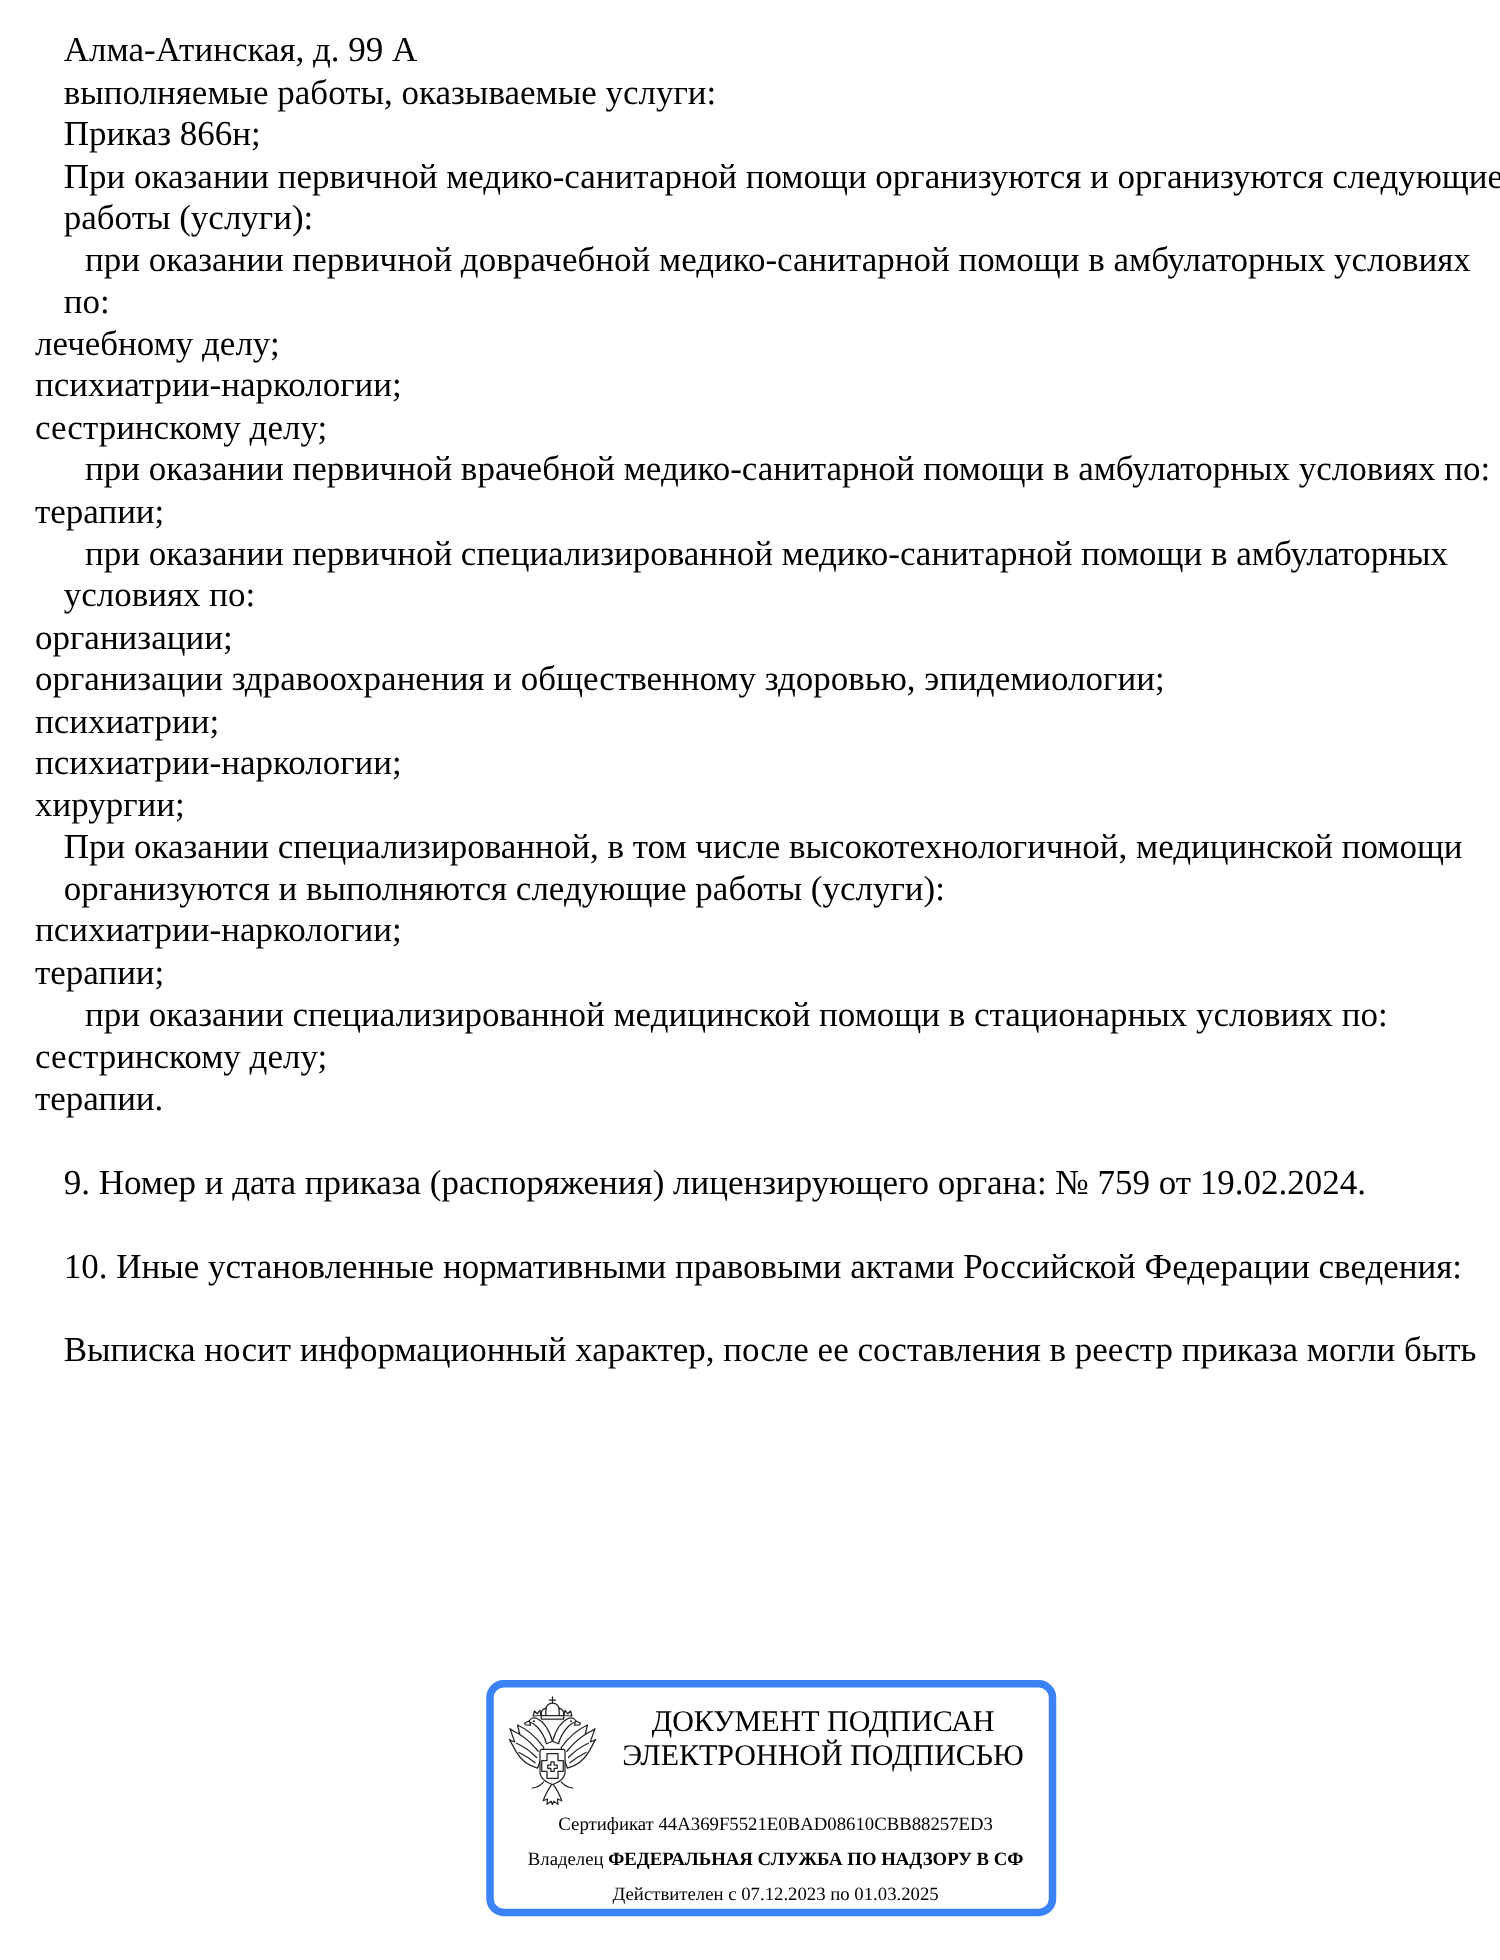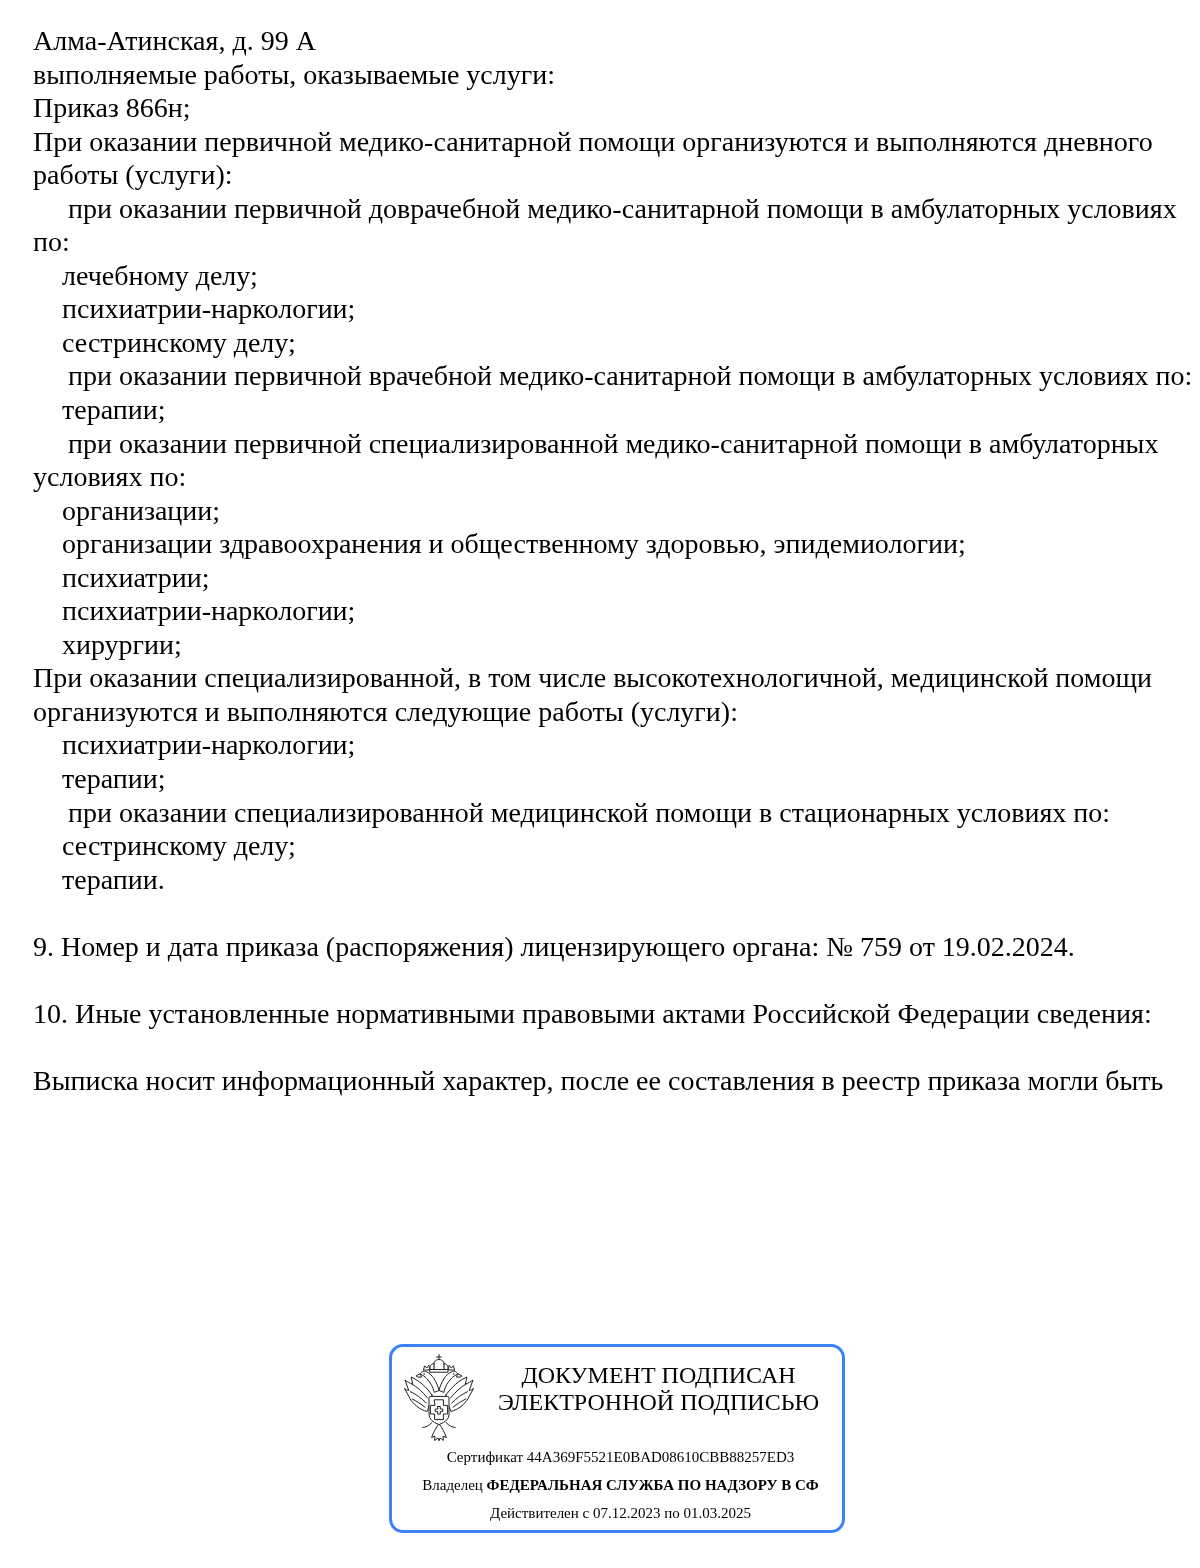--- a/index.html
+++ b/index.html
@@ -20,34 +20,34 @@
   .doc {
     position: absolute;
     top: 24px;
     left: 0;
     width: 100%;
   }
   .line {
     font-size: 28px;
     line-height: 33.55px;
     white-space: nowrap;
-    padding-left: 33px;
+    padding-left: 51px;
   }
   .line.ind1 { padding-left: 68px; }
-  .line.ind2 { padding-left: 62px; }
+  .line.ind2 { padding-left: 28px; }
 
   
   .stamp {
     position: absolute;
     left: 389px;
     top: 1344px;
     width: 456px;
     height: 189px;
     box-sizing: border-box;
-    border: 3px solid #3b82f6;
+    border: 6px solid #3b82f6;
     border-radius: 14px;
     background: #ffffff;
     overflow: hidden;
   }
   .stamp-top {
     display: flex;
     align-items: flex-start;
   }
   .stamp-emblem {
     flex: 0 0 auto;
@@ -86,21 +86,21 @@
     stroke-linecap: round;
   }
 </style>
 </head>
 <body>
 
 <div class="doc">
     <div class="line ind0">Алма-Атинская, д. 99 А</div>
     <div class="line ind0">выполняемые работы, оказываемые услуги:</div>
     <div class="line ind0">Приказ 866н;</div>
-    <div class="line ind0">При оказании первичной медико-санитарной помощи организуются и выполняются дневного</div>
+    <div class="line ind0">При оказании первичной медико-санитарной помощи организуются и организуются следующие</div>
     <div class="line ind0">работы (услуги):</div>
     <div class="line ind1">при оказании первичной доврачебной медико-санитарной помощи в амбулаторных условиях</div>
     <div class="line ind0">по:</div>
     <div class="line ind2">лечебному делу;</div>
     <div class="line ind2">психиатрии-наркологии;</div>
     <div class="line ind2">сестринскому делу;</div>
     <div class="line ind1">при оказании первичной врачебной медико-санитарной помощи в амбулаторных условиях по:</div>
     <div class="line ind2">терапии;</div>
     <div class="line ind1">при оказании первичной специализированной медико-санитарной помощи в амбулаторных</div>
     <div class="line ind0">условиях по:</div>

